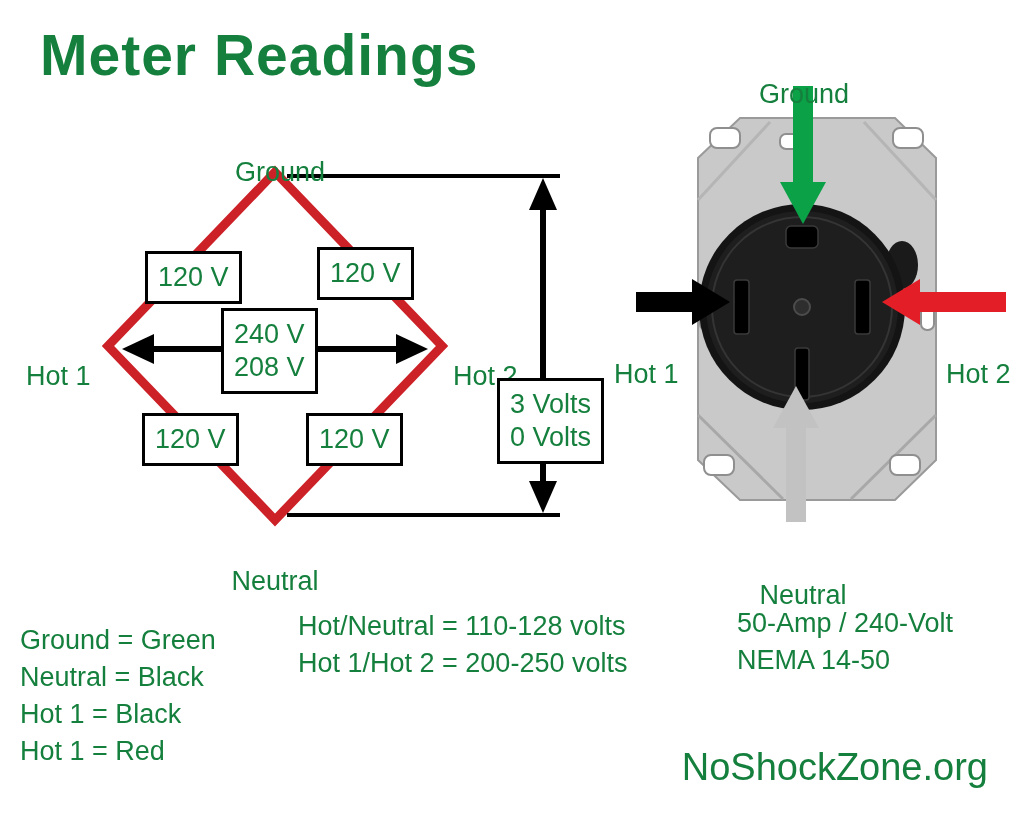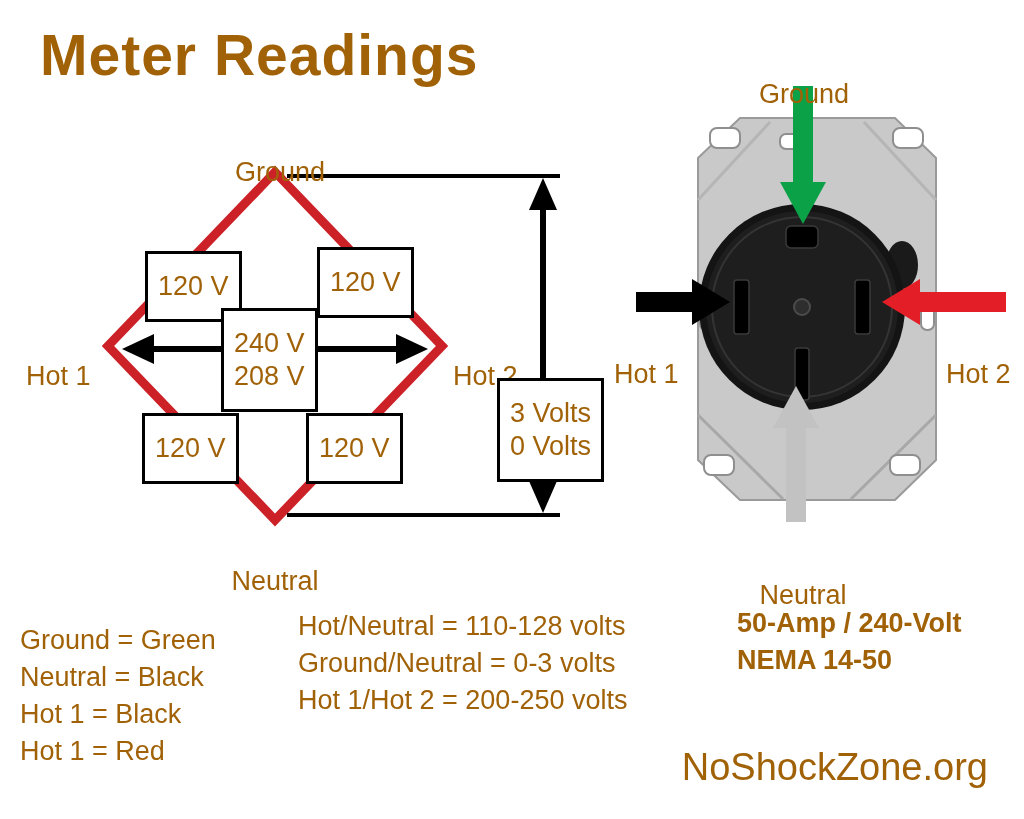--- a/index.html
+++ b/index.html
@@ -1,30 +1,30 @@
 <!DOCTYPE html>
 <html><head>
 <meta charset="utf-8">
 <style>
   html,body{margin:0;padding:0;background:#fff;}
   .canvas{
     position:relative;width:1024px;height:819px;background:#ffffff;
-    font-family:"Liberation Sans",sans-serif;color:#a16207;overflow:hidden;
+    font-family:"Liberation Sans",sans-serif;color:#15803d;overflow:hidden;
   }
   .stage{position:absolute;left:0;top:0;}
   .title{
     position:absolute;left:40px;top:22px;font-size:57px;font-weight:700;
     letter-spacing:1px;white-space:nowrap;
   }
   .lbl{position:absolute;font-size:27px;white-space:nowrap;margin-top:29px;}
   .lbl.center{text-align:center;}
   .box{
     position:absolute;background:#fff;border:3px solid #000;
     font-size:27px;line-height:33px;text-align:center;
-    padding:16px 10px;white-space:nowrap;
+    padding:7px 10px;white-space:nowrap;
   }
   .legend-col{position:absolute;font-size:27px;line-height:37px;white-space:nowrap;}
   .footer{
     position:absolute;right:36px;top:746px;font-size:38px;white-space:nowrap;
   }
 </style>
 </head>
 <body>
 
 <div class="canvas">
@@ -126,24 +126,23 @@
 
   <div class="legend-col" style="left:20px;top:602px;margin-top:20px;">
     <div>Ground = Green</div>
     <div>Neutral = Black</div>
     <div>Hot 1 = Black</div>
     <div>Hot 1 = Red</div>
   </div>
 
   <div class="legend-col" style="left:298px;top:608px;">
     <div>Hot/Neutral = 110-128 volts</div>
-    <div>Ground/Neutral = 0-3 volts</div>
     <div>Hot 1/Hot 2 = 200-250 volts</div>
   </div>
 
-  <div class="legend-col" style="left:737px;top:605px;font-weight:bold;">
+  <div class="legend-col" style="left:737px;top:605px;">
     <div>50-Amp / 240-Volt</div>
     <div>NEMA 14-50</div>
   </div>
 
   <div class="footer">NoShockZone.org</div>
 
 </div>
 
 </body></html>

